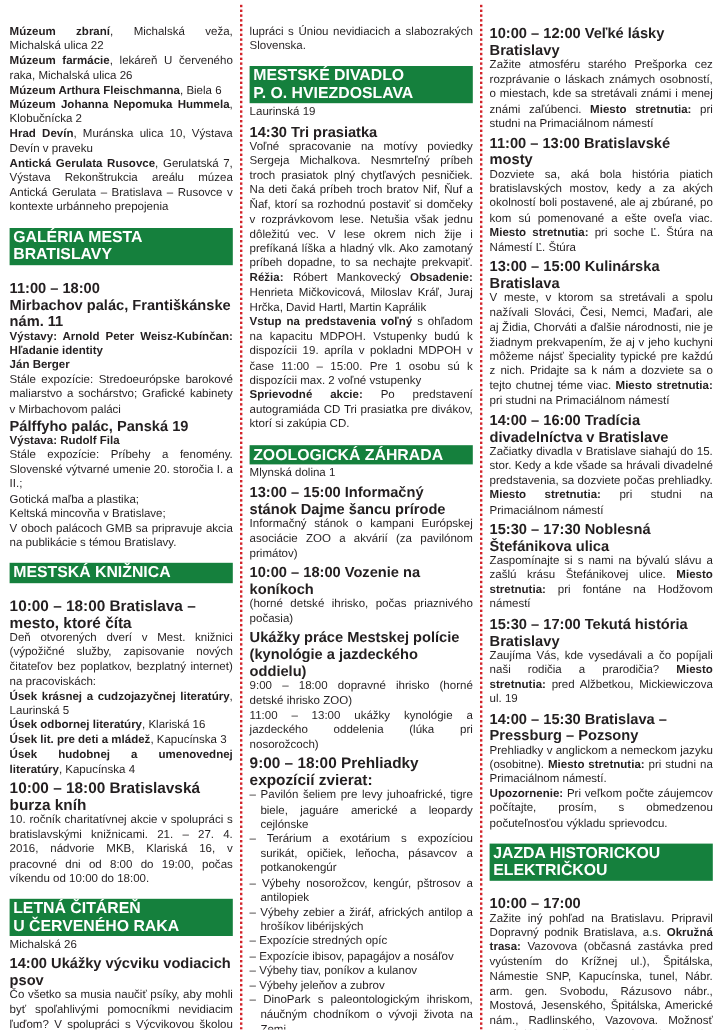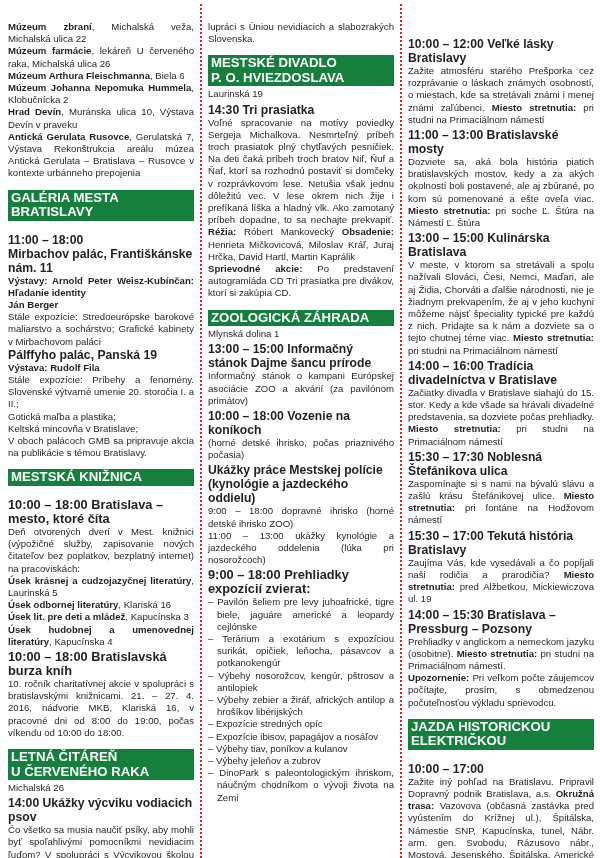--- a/index.html
+++ b/index.html
@@ -74,20 +74,21 @@
     <div style="height:4px"></div>
     <p>lupráci s Úniou nevidiacich a slabozrakých Slovenska.</p>
 
     <div class="hdr">
       <div>MESTSKÉ DIVADLO</div>
       <div>P. O. HVIEZDOSLAVA</div>
     </div>
     <p>Laurinská 19</p>
     <div class="time">14:30 Tri prasiatka</div>
     <p><span>Voľné spracovanie na motívy poviedky Sergeja Michalkova. Nesmrteľný príbeh troch prasiatok plný chytľavých pesničiek. Na deti čaká príbeh troch bratov Nif, Ňuf a Ňaf, ktorí sa rozhodnú postaviť si domčeky v rozprávkovom lese. Netušia však jednu dôležitú vec. V lese okrem nich žije i prefíkaná líška a hladný vlk. Ako zamotaný príbeh dopadne, to sa nechajte prekvapiť.</span> <span class="b">Réžia:</span> <span>Róbert Mankovecký</span> <span class="b">Obsadenie:</span> <span>Henrieta Mičkovicová, Miloslav Kráľ, Juraj Hrčka, David Hartl, Martin Kaprálik</span></p>
+    <p><span class="b">Vstup na predstavenia voľný</span> <span>s ohľadom na kapacitu MDPOH. Vstupenky budú k dispozícii 19. apríla v pokladni MDPOH v čase 11:00 – 15:00. Pre 1 osobu sú k dispozícii max. 2 voľné vstupenky</span></p>
     <p><span class="b">Sprievodné akcie:</span> <span>Po predstavení autogramiáda CD Tri prasiatka pre divákov, ktorí si zakúpia CD.</span></p>
 
     <div class="hdr">ZOOLOGICKÁ ZÁHRADA</div>
     <p>Mlynská dolina 1</p>
     <div class="time">13:00 – 15:00 Informačný stánok Dajme šancu prírode</div>
     <p>Informačný stánok o kampani Európskej asociácie ZOO a akvárií (za pavilónom primátov)</p>
     <div class="time">10:00 – 18:00 Vozenie na koníkoch</div>
     <p>(horné detské ihrisko, počas priaznivého počasia)</p>
     <div class="time">Ukážky práce Mestskej polície (kynológie a jazdeckého oddielu)</div>
     <p>9:00 – 18:00 dopravné ihrisko (horné detské ihrisko ZOO)</p>
@@ -100,21 +101,21 @@
     <p class="dash">– Expozície stredných opíc</p>
     <p class="dash">– Expozície ibisov, papagájov a nosáľov</p>
     <p class="dash">– Výbehy tiav, poníkov a kulanov</p>
     <p class="dash">– Výbehy jeleňov a zubrov</p>
     <p class="dash">– DinoPark s paleontologickým ihriskom, náučným chodníkom o vývoji života na Zemi</p>
 
   </div>
 
   <div class="col col3">
     <div style="height:4px"></div>
-    <div class="time" style="margin-top:16px">10:00 – 12:00 Veľké lásky Bratislavy</div>
+    <div class="time" style="margin-top:0">10:00 – 12:00 Veľké lásky Bratislavy</div>
     <p><span>Zažite atmosféru starého Prešporka cez rozprávanie o láskach známych osobností, o miestach, kde sa stretávali známi i menej známi zaľúbenci.</span> <span class="b">Miesto stretnutia:</span> <span>pri studni na Primaciálnom námestí</span></p>
     <div class="time">11:00 – 13:00 Bratislavské mosty</div>
     <p><span>Dozviete sa, aká bola história piatich bratislavských mostov, kedy a za akých okolností boli postavené, ale aj zbúrané, po kom sú pomenované a ešte oveľa viac.</span> <span class="b">Miesto stretnutia:</span> <span>pri soche Ľ. Štúra na Námestí Ľ. Štúra</span></p>
     <div class="time">13:00 – 15:00 Kulinárska Bratislava</div>
     <p><span>V meste, v ktorom sa stretávali a spolu nažívali Slováci, Česi, Nemci, Maďari, ale aj Židia, Chorváti a ďalšie národnosti, nie je žiadnym prekvapením, že aj v jeho kuchyni môžeme nájsť špeciality typické pre každú z nich. Pridajte sa k nám a dozviete sa o tejto chutnej téme viac.</span> <span class="b">Miesto stretnutia:</span> <span>pri studni na Primaciálnom námestí</span></p>
     <div class="time">14:00 – 16:00 Tradícia divadelníctva v Bratislave</div>
     <p><span>Začiatky divadla v Bratislave siahajú do 15. stor. Kedy a kde všade sa hrávali divadelné predstavenia, sa dozviete počas prehliadky.</span> <span class="b">Miesto stretnutia:</span> <span>pri studni na Primaciálnom námestí</span></p>
     <div class="time">15:30 – 17:30 Noblesná Štefánikova ulica</div>
     <p><span>Zaspomínajte si s nami na bývalú slávu a zašlú krásu Štefánikovej ulice.</span> <span class="b">Miesto stretnutia:</span> <span>pri fontáne na Hodžovom námestí</span></p>
     <div class="time">15:30 – 17:00 Tekutá história Bratislavy</div>

